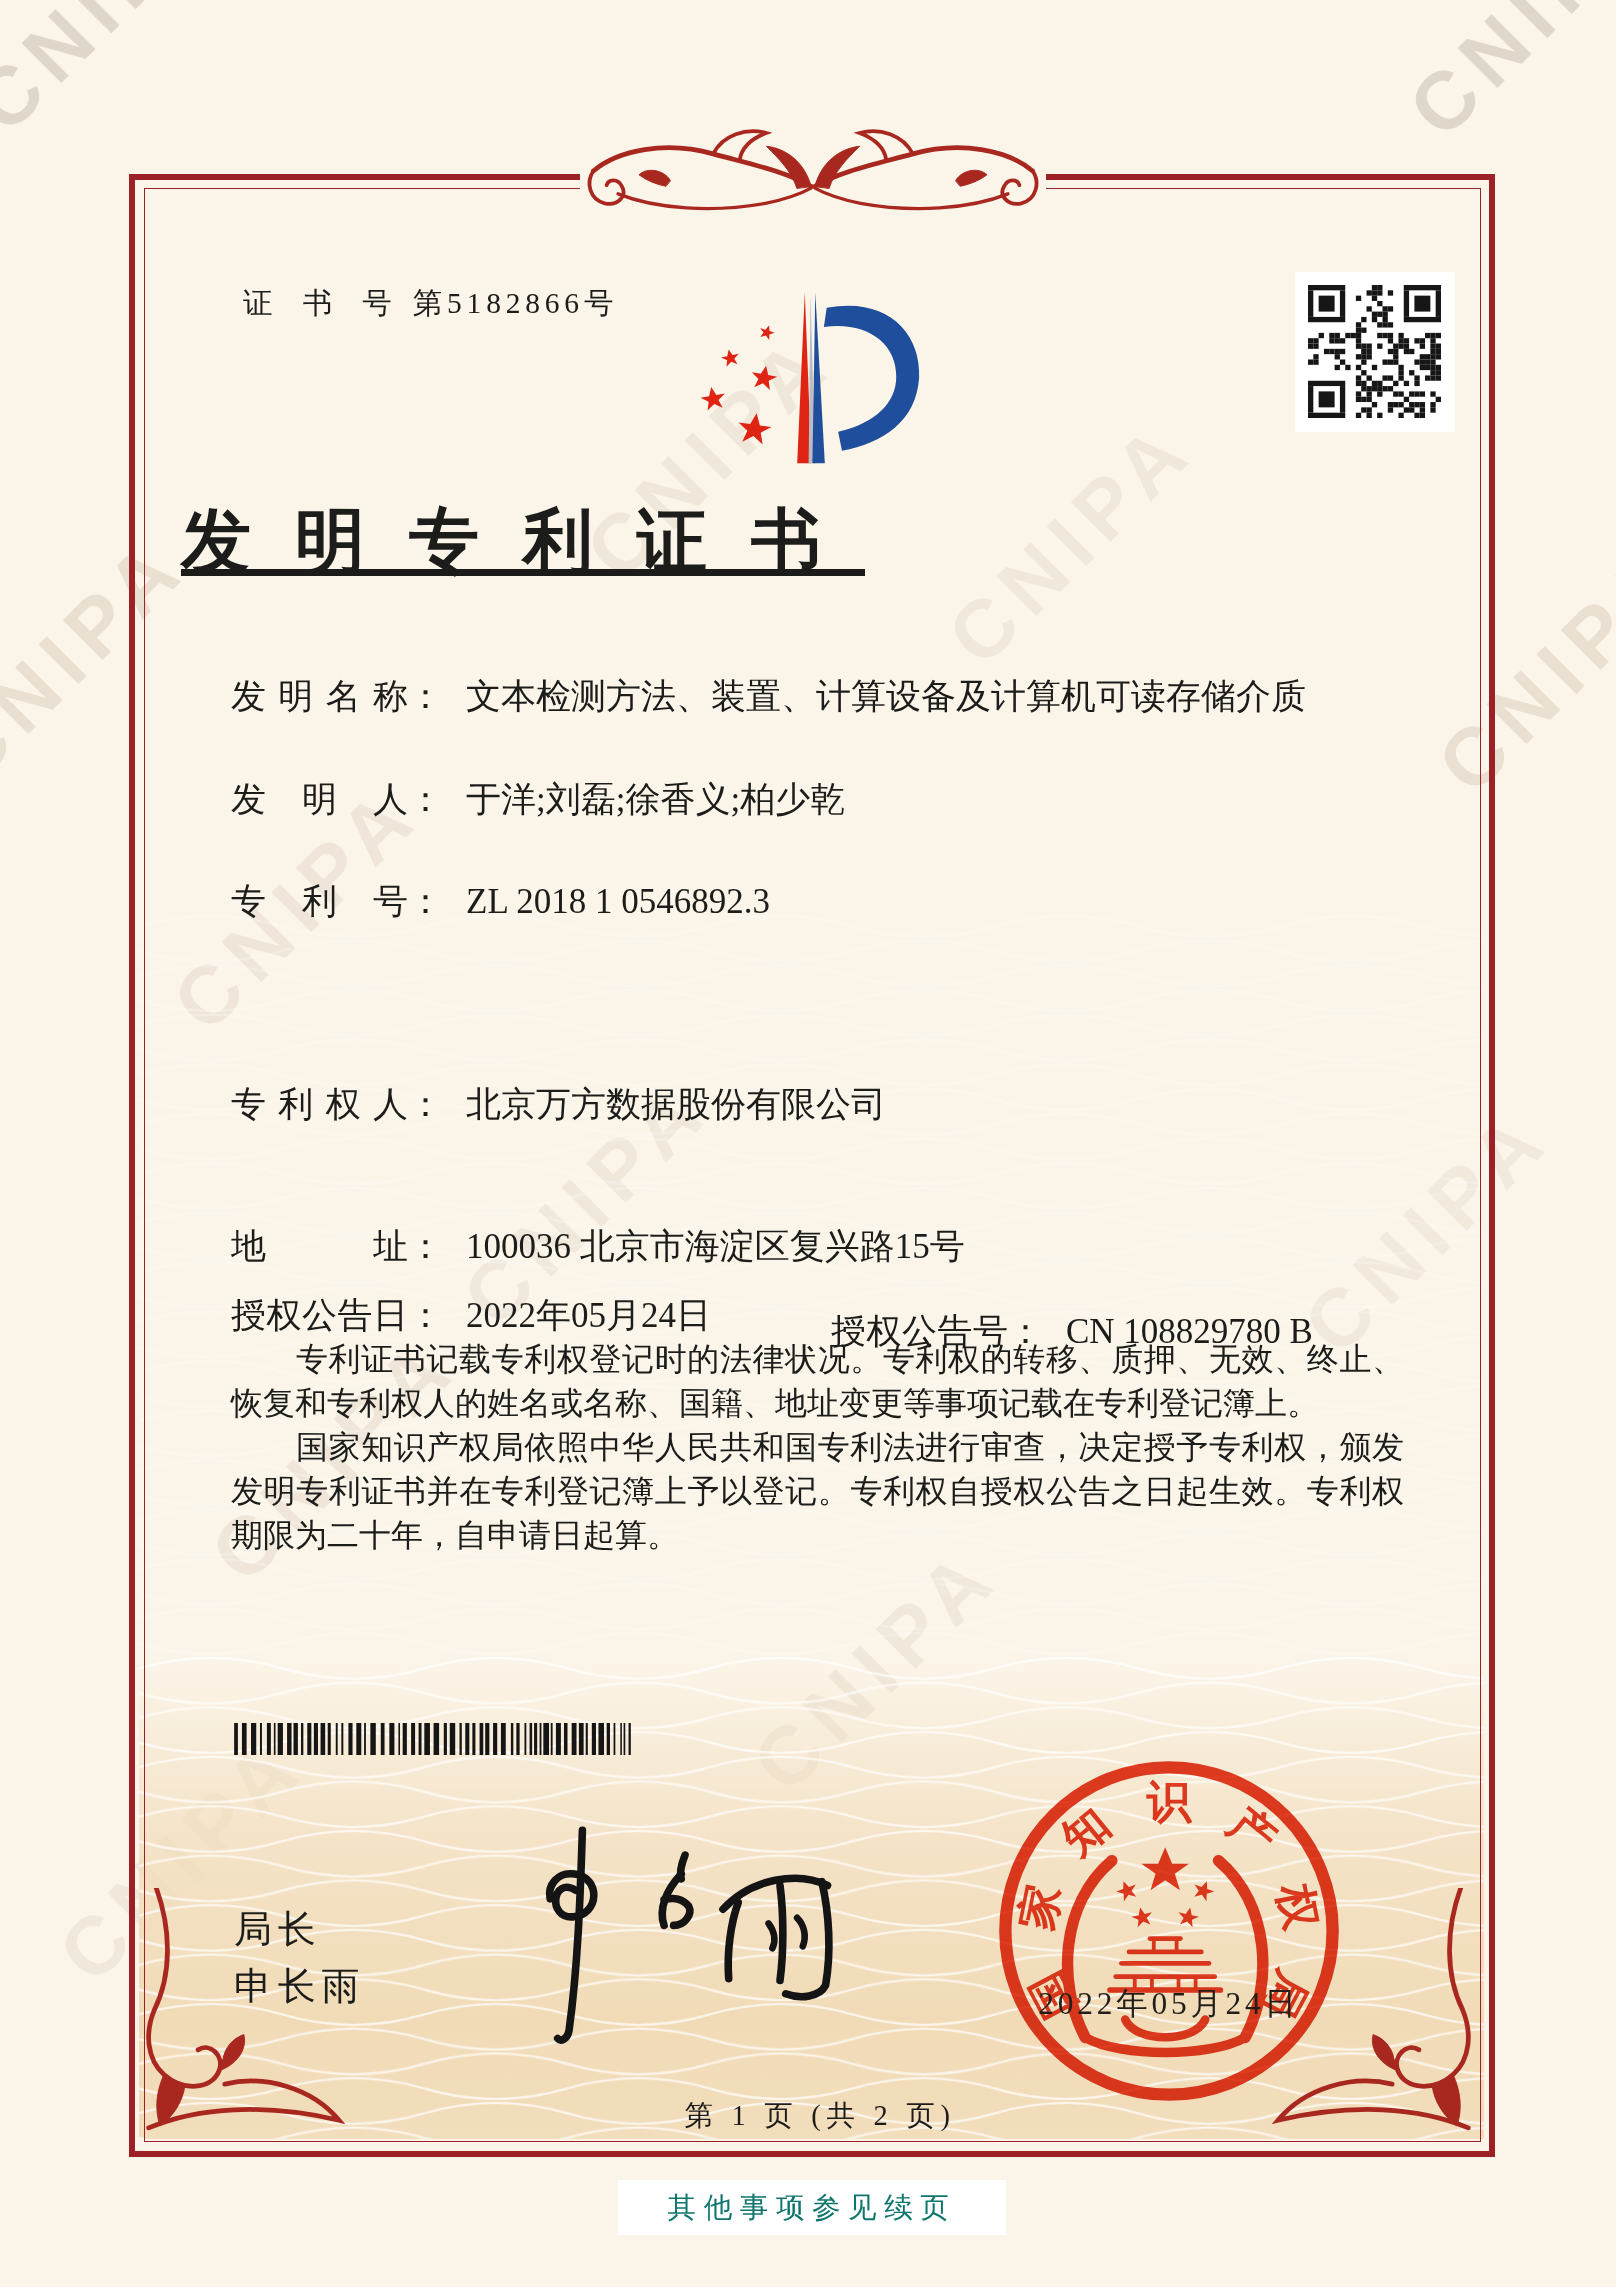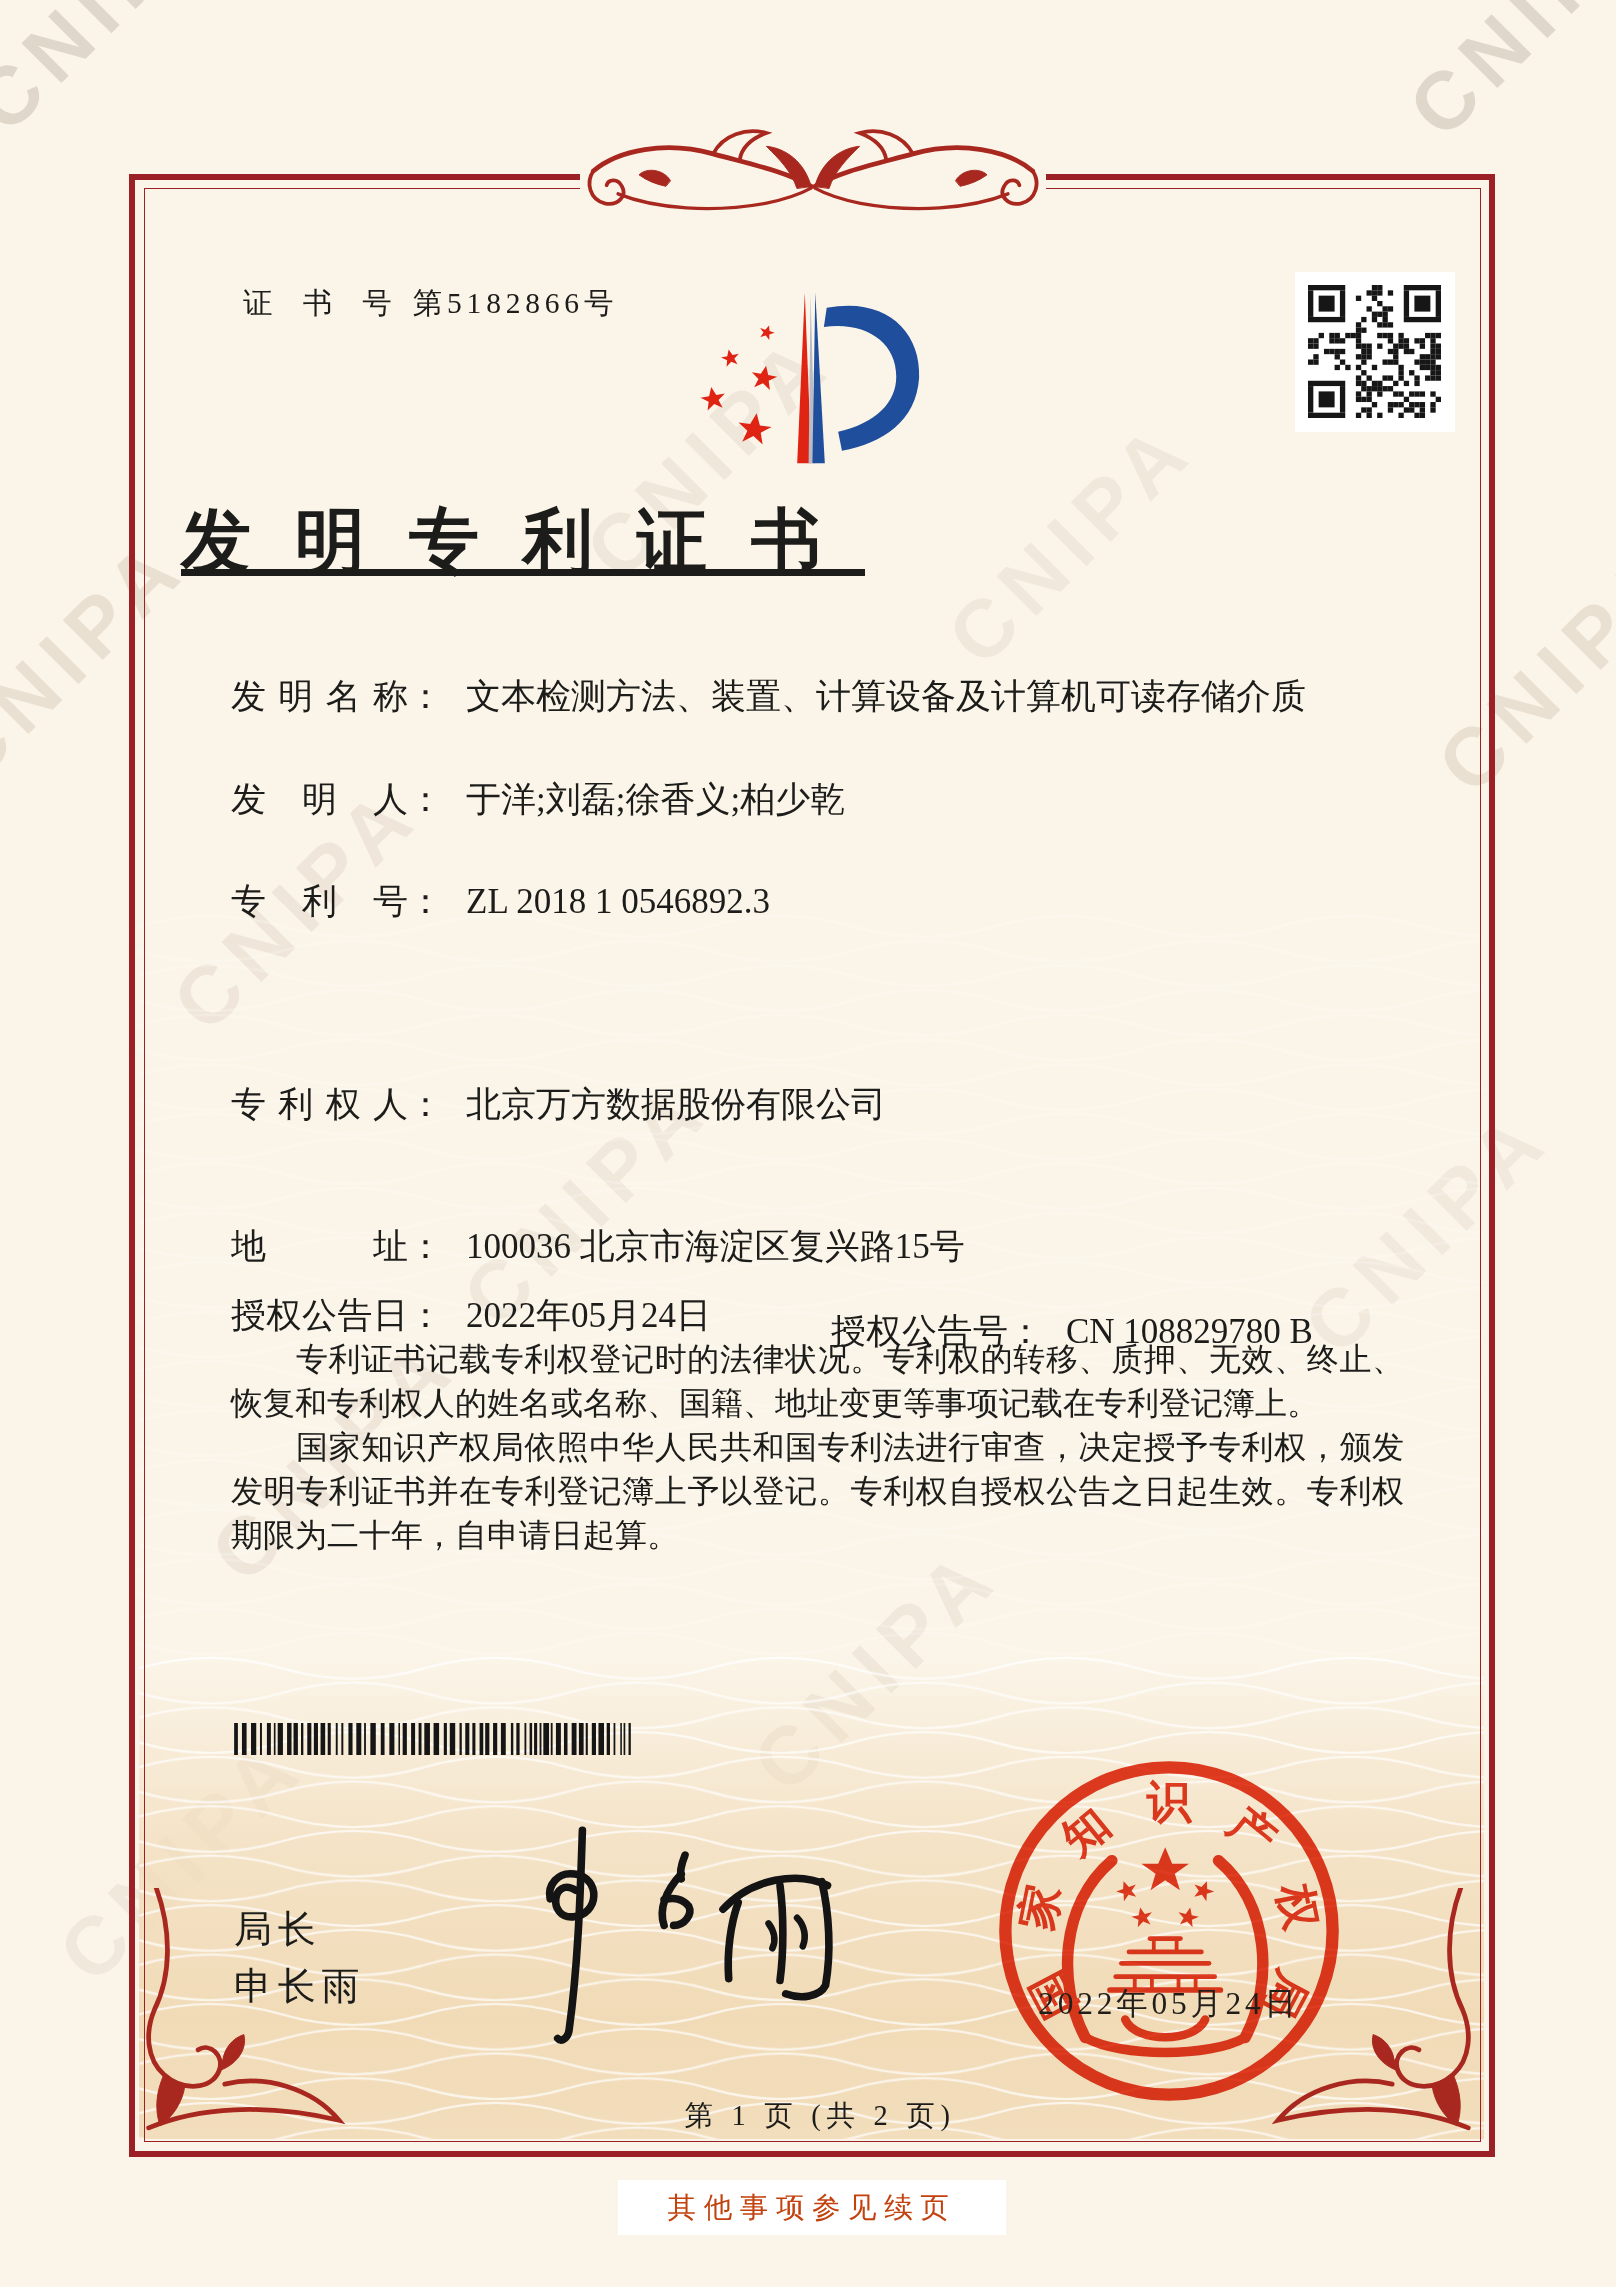--- a/index.html
+++ b/index.html
@@ -38,21 +38,21 @@
         font-family:"Liberation Sans","DejaVu Sans",sans-serif;font-weight:500;letter-spacing:5.7px;}
   .director-name{position:absolute;left:234px;top:1961px;font-size:38px;
         font-family:"Liberation Sans","DejaVu Sans",sans-serif;font-weight:500;letter-spacing:5.7px;}
   .signature{position:absolute;left:495px;top:1819px;}
   .seal{position:absolute;left:993px;top:1755px;mix-blend-mode:multiply;opacity:.95;}
   .seal text{font-family:"Liberation Serif","DejaVu Serif",serif;}
   .seal .seal-ring-text text{font-size:47px;font-weight:bold;fill:#e23318;text-anchor:middle;dominant-baseline:central;}
   .seal-date{font-size:33px;letter-spacing:4px;fill:#161616;text-anchor:middle;}
   .page-info{position:absolute;left:129px;right:122px;top:2097px;text-align:center;font-size:28.5px;letter-spacing:5.7px;padding-left:16px;}
   .cont-note{position:absolute;left:618px;top:2180px;width:388px;height:55px;background:#ffffff;
-        text-align:center;line-height:55px;font-size:28.5px;letter-spacing:7.6px;color:#c2410c;}
+        text-align:center;line-height:55px;font-size:28.5px;letter-spacing:7.6px;color:#0f766e;}
   .barcode{position:absolute;left:232px;top:1723px;}
 </style>
 </head>
 <body>
 
 <svg width="0" height="0" style="position:absolute" aria-hidden="true">
   <defs>
     <path id="st" d="M0,-10 L2.94,-3.09 10,-3.09 4.05,1.18 6.18,8.09 0,3.82 -6.18,8.09 -4.05,1.18 -10,-3.09 -2.94,-3.09 Z"></path>
     <pattern id="wavep" width="300" height="52" patternUnits="userSpaceOnUse">
       <path d="M0,14 Q75,-8 150,14 T300,14" fill="none" stroke="#ffffff" stroke-width="2.4"></path>

